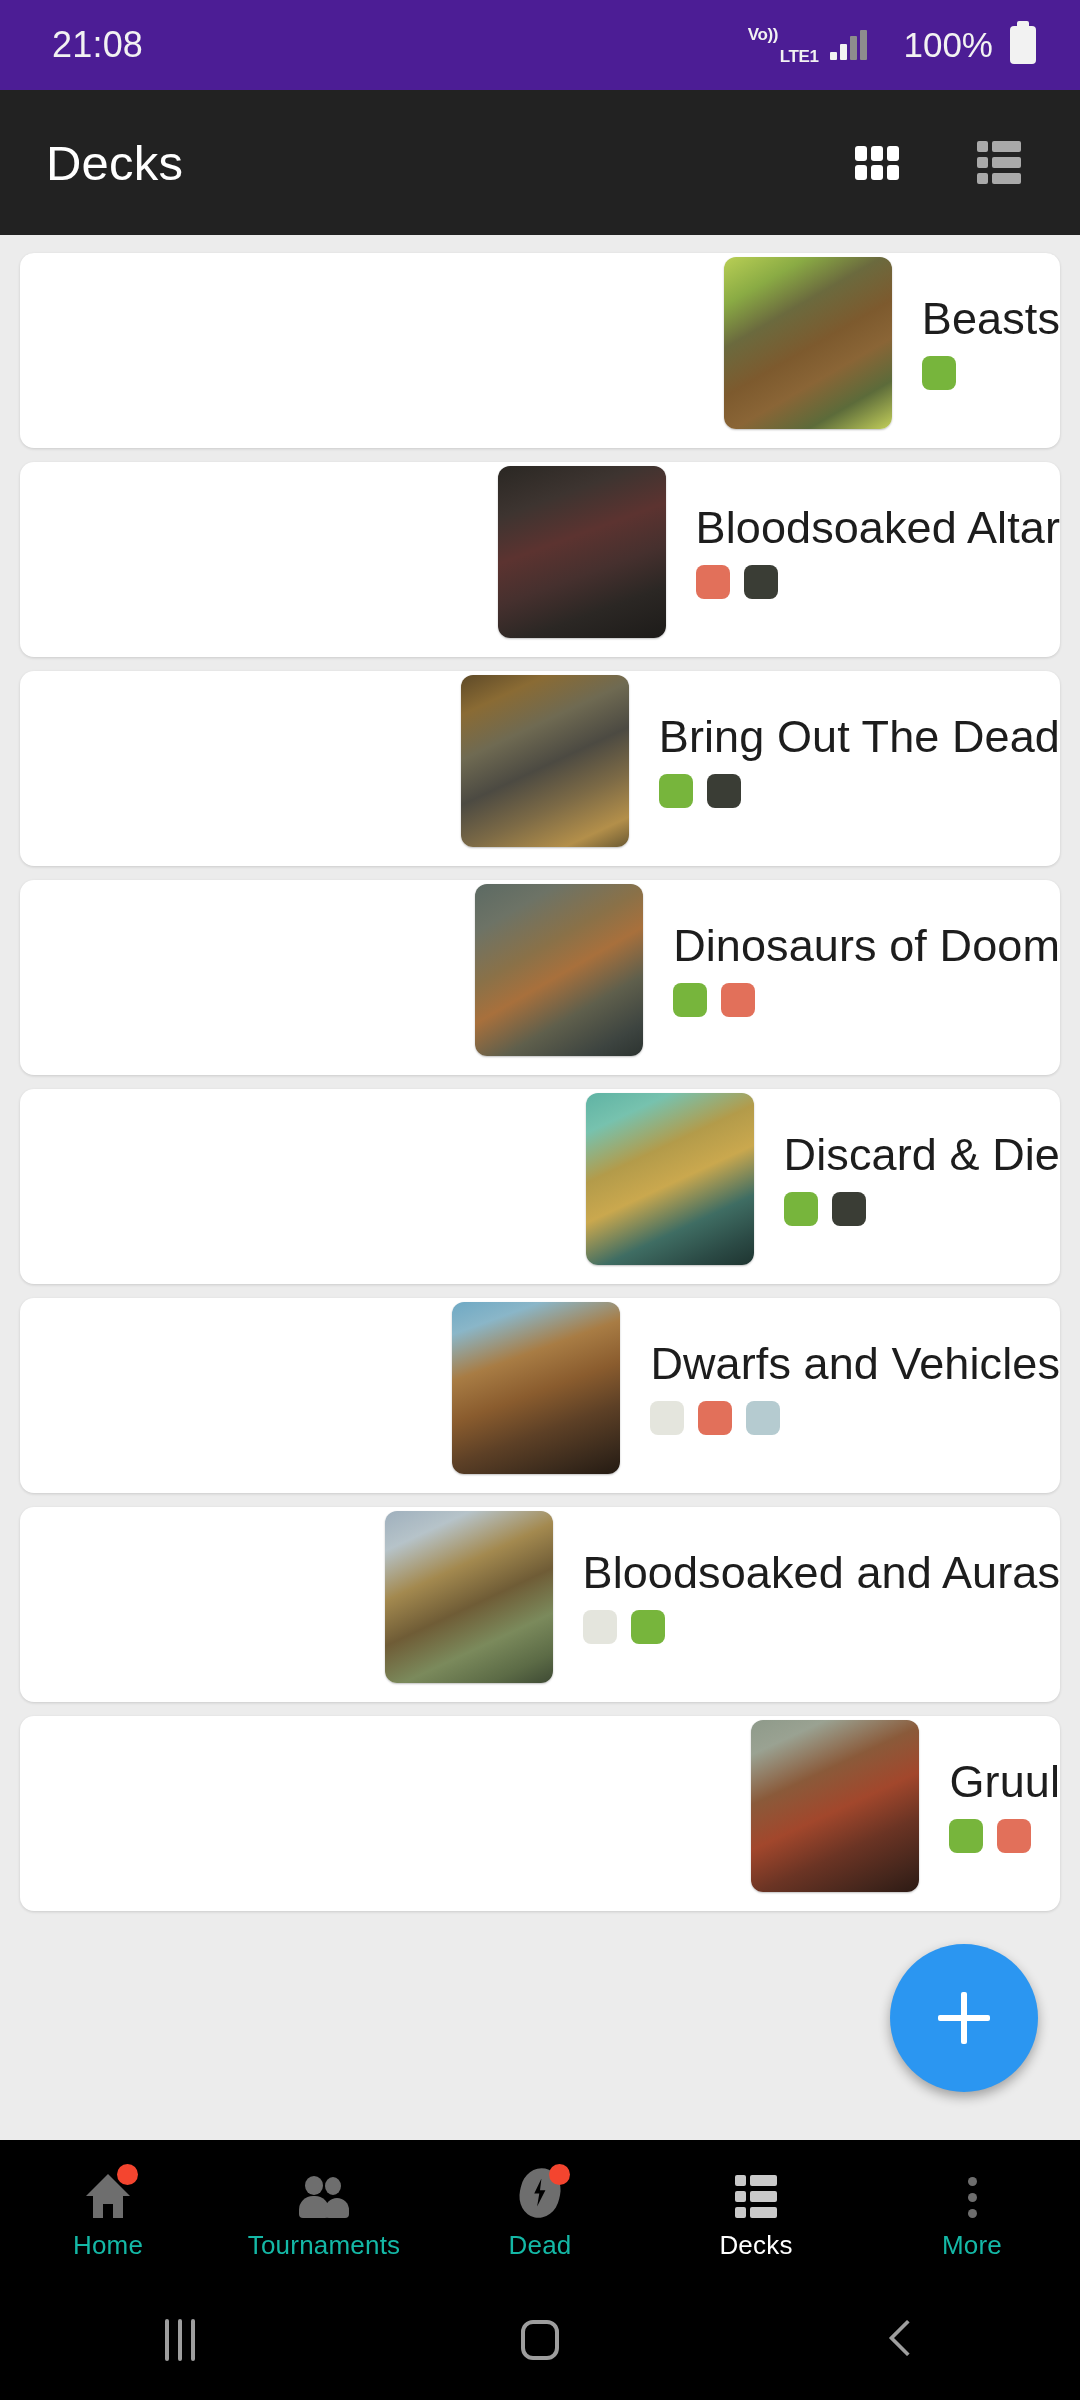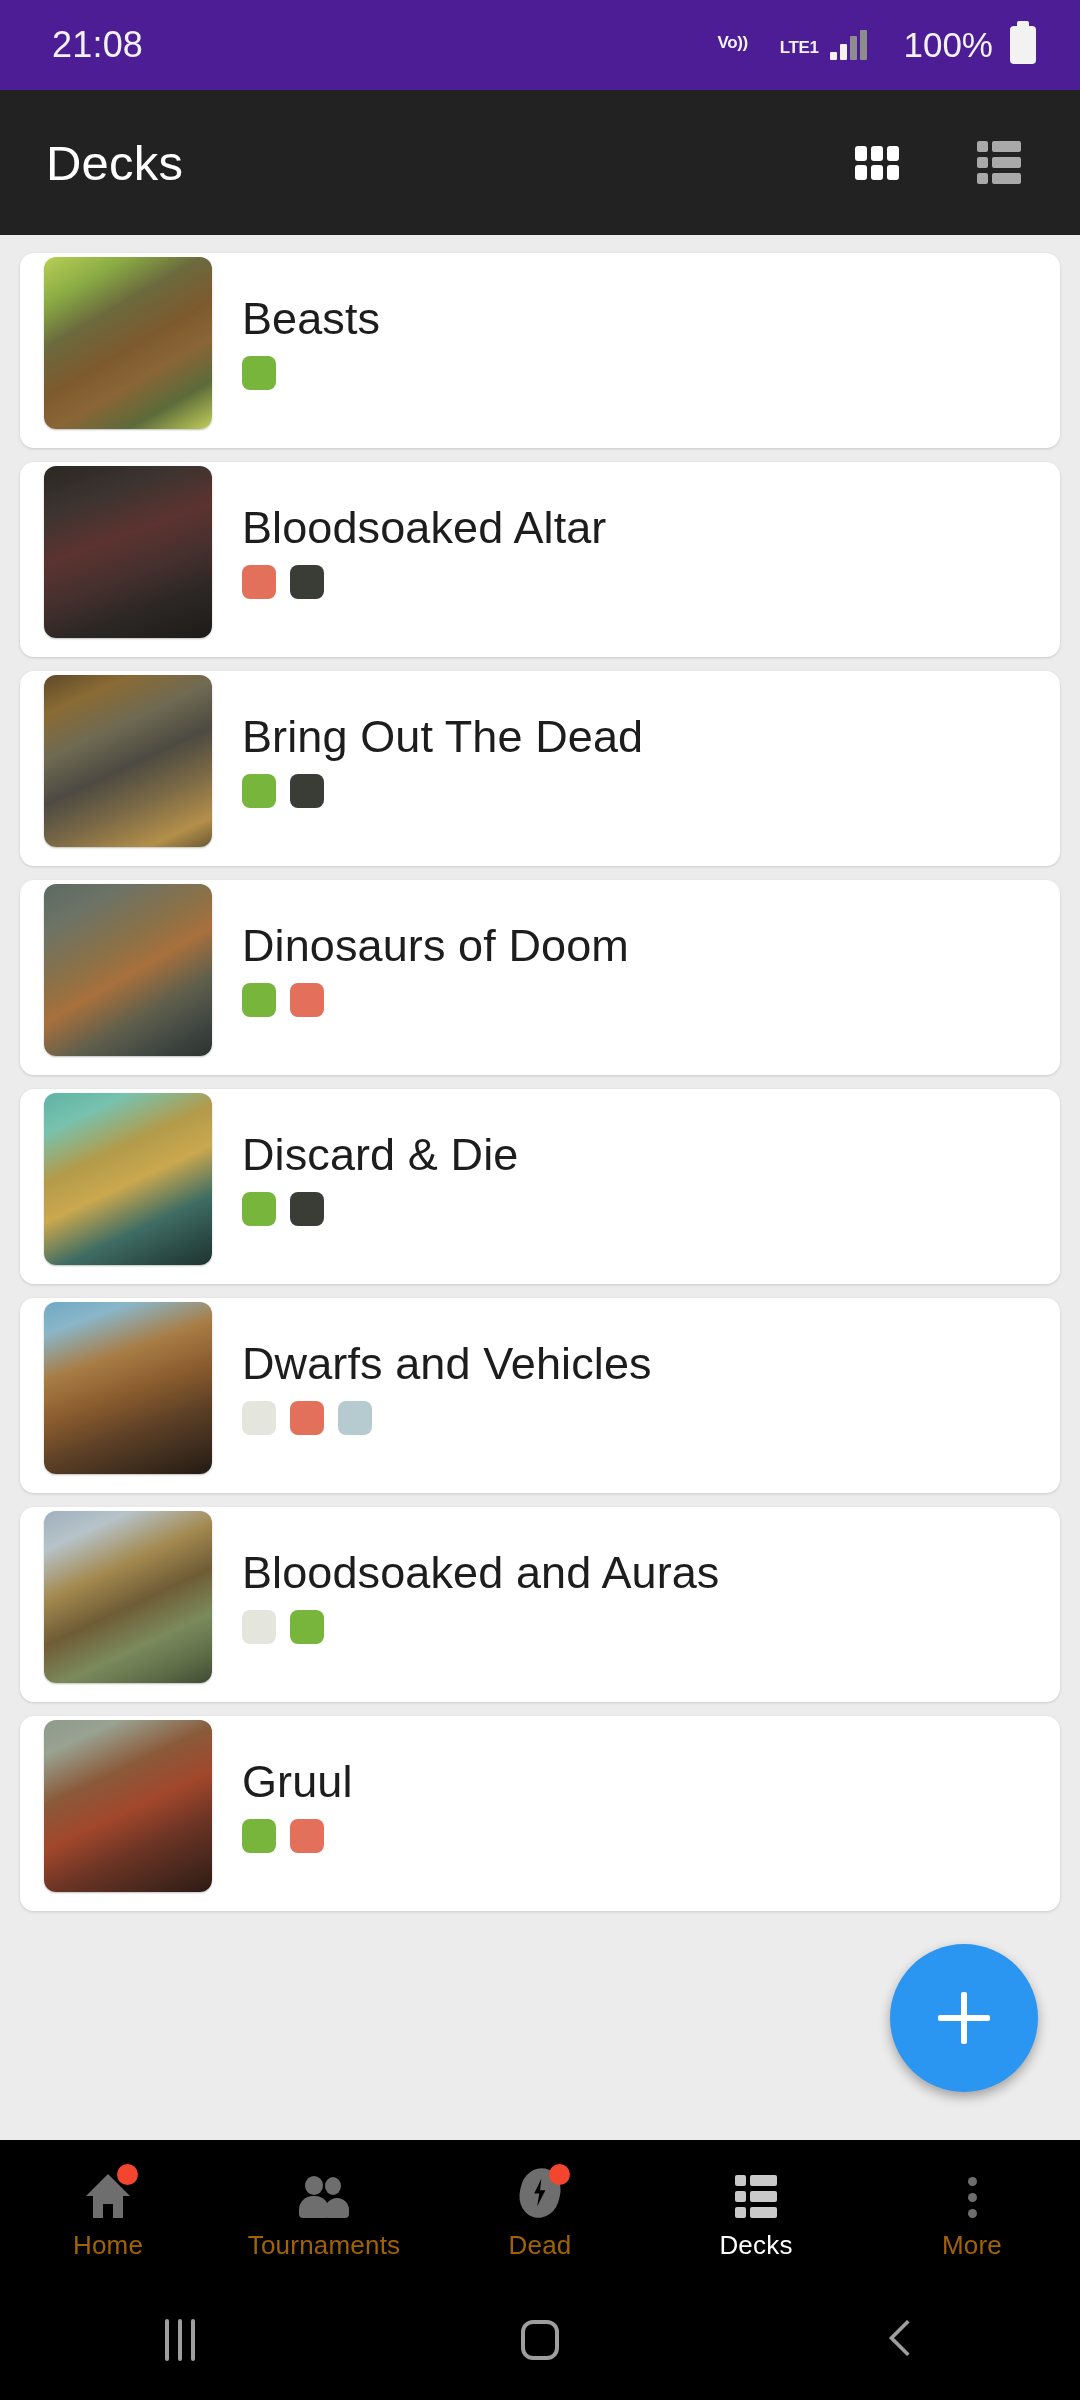--- a/index.html
+++ b/index.html
@@ -19,21 +19,21 @@
   
   .statusbar {
     height:90px; flex:0 0 90px;
     background:#4c1d95;
     display:flex; align-items:center;
     padding:0 44px 0 52px;
     color:#f2f2f2;
   }
   .status-time { font-size:36px; letter-spacing:0.2px; font-weight:400; }
   .status-right { margin-left:auto; display:flex; align-items:center; gap:12px; }
-  .volte { display:flex; line-height:1; font-size:17px; font-weight:700; }
+  .volte { display:flex; flex-direction:column; line-height:1; font-size:17px; font-weight:700; }
   .volte .l1 { letter-spacing:-0.4px; }
   .volte .l2 { letter-spacing:-0.4px; margin-top:5px;padding-left:32px; }
   .signal { display:flex; align-items:flex-end; gap:3px; height:30px; }
   .signal i { display:block; width:7px; background:#f2f2f2; border-radius:1px; }
   .signal i:nth-child(1){ height:8px; }
   .signal i:nth-child(2){ height:16px; }
   .signal i:nth-child(3){ height:24px; background:#8d8d8d; }
   .signal i:nth-child(4){ height:30px; background:#8d8d8d; }
   .battpct { font-size:35px; font-weight:400; margin-left:24px; }
   .battery {
@@ -73,20 +73,21 @@
   }
   .deck-card {
     position:relative;
     margin:0 20px 14px 20px;
     height:195px;
     background:#ffffff;
     border-radius:14px;
     box-shadow:0 1px 3px rgba(0,0,0,0.14);
     display:flex; align-items:center;
     padding:0 0 16px 24px;
+    justify-content:flex-end;
   }
   .thumb {
     width:168px; height:172px;
     border-radius:12px;
     flex:0 0 168px;
     background-size:cover; background-position:center;
     box-shadow:0 1px 2px rgba(0,0,0,0.25);
   }
   .deck-body { padding-left:30px; display:flex; flex-direction:column; gap:14px; }
   .deck-name { font-size:45px; color:#1d1d1d; font-weight:400; letter-spacing:0.1px; line-height:1.05; }
@@ -115,21 +116,21 @@
     background:#000000;
     display:flex; align-items:center;
     padding-top:6px;
   }
   .navitem {
     flex:1 1 0; height:100%;
     display:flex; flex-direction:column; align-items:center; justify-content:center;
     gap:12px; cursor:pointer;
   }
   .nav-ico-wrap { position:relative; width:56px; height:52px; display:flex; align-items:flex-end; justify-content:center; }
-  .nav-label { font-size:26px; color:#a16207; letter-spacing:0.2px; }
+  .nav-label { font-size:26px; color:#14b8a6; letter-spacing:0.2px; }
   .navitem.active .nav-label { color:#ffffff; }
   .badge {
     position:absolute; top:-2px; right:-2px;
     width:21px; height:21px; border-radius:50%;
     background:#f4452f;
   }
   
   .ico-home { position:relative; width:44px; height:44px; }
   .ico-home .roof {
     position:absolute; top:0; left:0; width:0; height:0;

